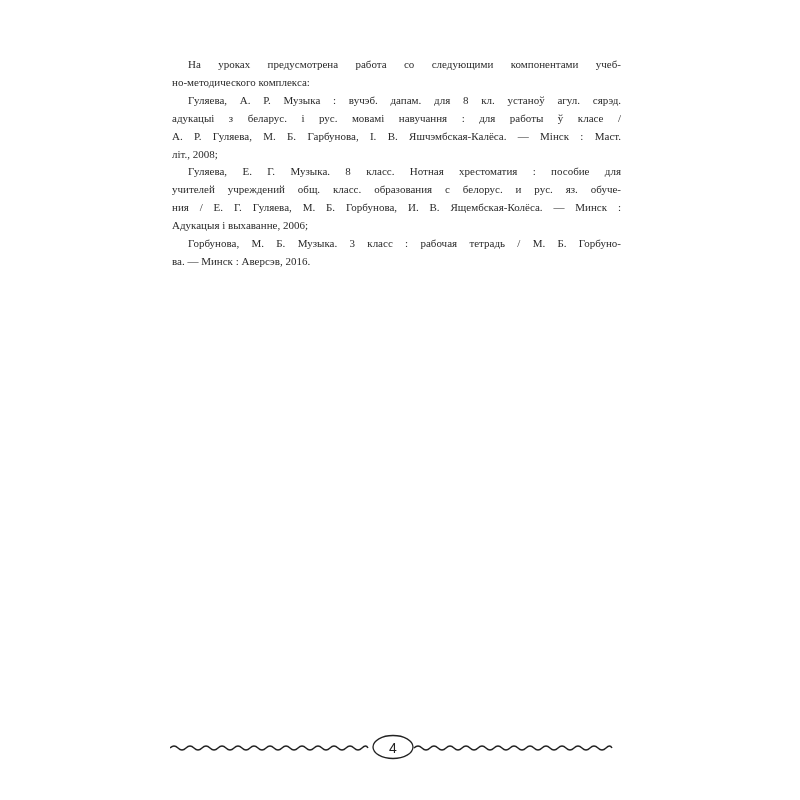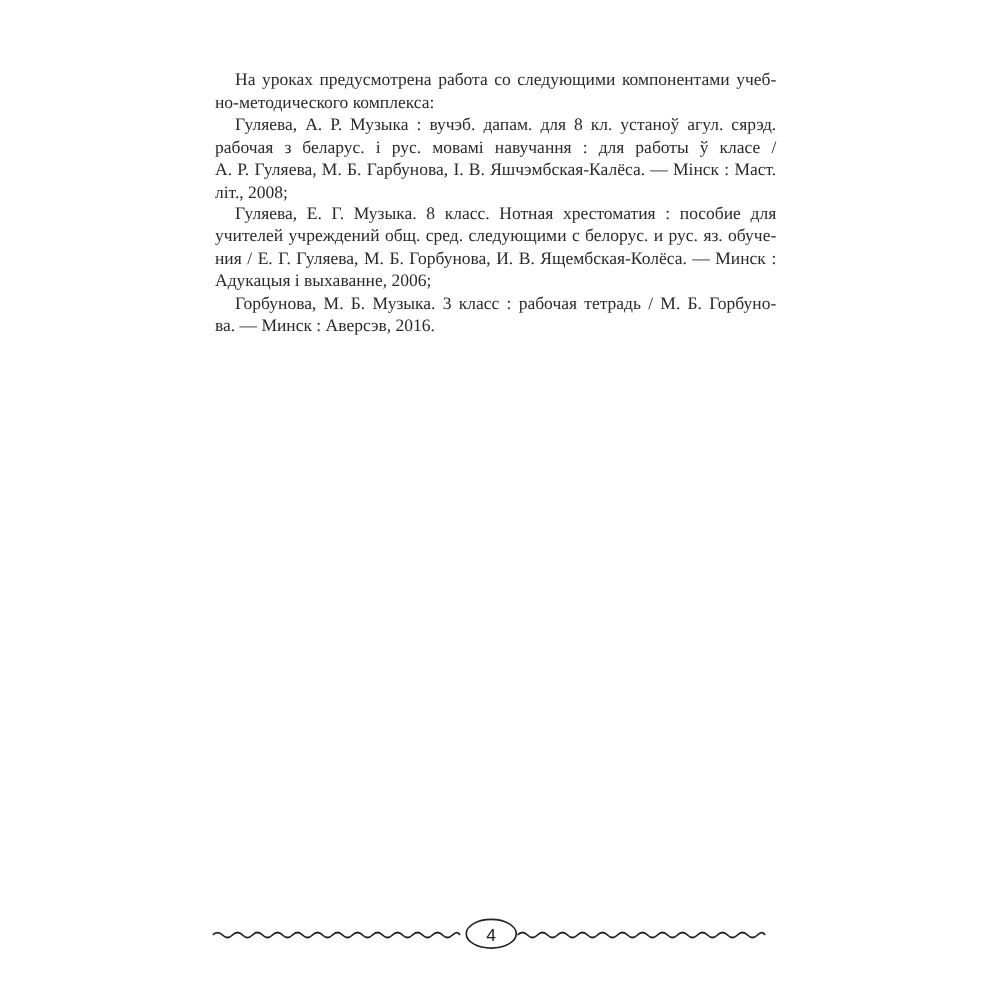--- a/index.html
+++ b/index.html
@@ -1,20 +1,20 @@
 <!DOCTYPE html>
 <html><head>
 <meta charset="utf-8">
 <style>
   html, body { margin: 0; padding: 0; background: #ffffff; }
   body { width: 800px; height: 800px; position: relative; overflow: hidden; }
   .page {
     position: absolute; left: 172px; top: 56px; width: 449px;
     font-family: "Liberation Serif", "DejaVu Serif", serif;
-    font-size: 14px; line-height: 17.9px; color: #2a2a2a;
+    font-size: 11px; line-height: 17.9px; color: #2a2a2a;
     text-align: justify; text-align-last: left;
   }
   .line { display: block; white-space: nowrap; text-align-last: justify; text-align: justify; }
   .line.last { text-align-last: left; }
   .line.indent { padding-left: 16px; }
   .footer { position: absolute; left: 170px; top: 732px; width: 450px; height: 32px; }
   .footer svg { position: absolute; left: 0; top: 0; }
   .page-num {
     position: absolute; left: 203px; top: 5px; width: 40px; height: 20px;
     font-family: "Liberation Sans", "DejaVu Sans", sans-serif; font-size: 14px;
@@ -24,27 +24,27 @@
 </head>
 <body>
 
 <div class="page">
   <div>
     <span class="line indent">На уроках предусмотрена работа со следующими компонентами учеб-</span>
     <span class="line last">но-методического комплекса:</span>
   </div>
   <div>
     <span class="line indent">Гуляева, А. Р. Музыка : вучэб. дапам. для 8 кл. устаноў агул. сярэд.</span>
-    <span class="line">рабочая з беларус. і рус. мовамі навучання : для работы ў класе /</span>
+    <span class="line">адукацыі з беларус. і рус. мовамі навучання : для работы ў класе /</span>
     <span class="line">А. Р. Гуляева, М. Б. Гарбунова, І. В. Яшчэмбская-Калёса. — Мінск : Маст.</span>
     <span class="line last">літ., 2008;</span>
   </div>
   <div>
     <span class="line indent">Гуляева, Е. Г. Музыка. 8 класс. Нотная хрестоматия : пособие для</span>
-    <span class="line">учителей учреждений общ. сред. следующими с белорус. и рус. яз. обуче-</span>
+    <span class="line">учителей учреждений общ. класс. образования с белорус. и рус. яз. обуче-</span>
     <span class="line">ния / Е. Г. Гуляева, М. Б. Горбунова, И. В. Ящембская-Колёса. — Минск :</span>
     <span class="line last">Адукацыя і выхаванне, 2006;</span>
   </div>
   <div>
     <span class="line indent">Горбунова, М. Б. Музыка. 3 класс : рабочая тетрадь / М. Б. Горбуно-</span>
     <span class="line last">ва. — Минск : Аверсэв, 2016.</span>
   </div>
 </div>
 
 <div class="footer">

